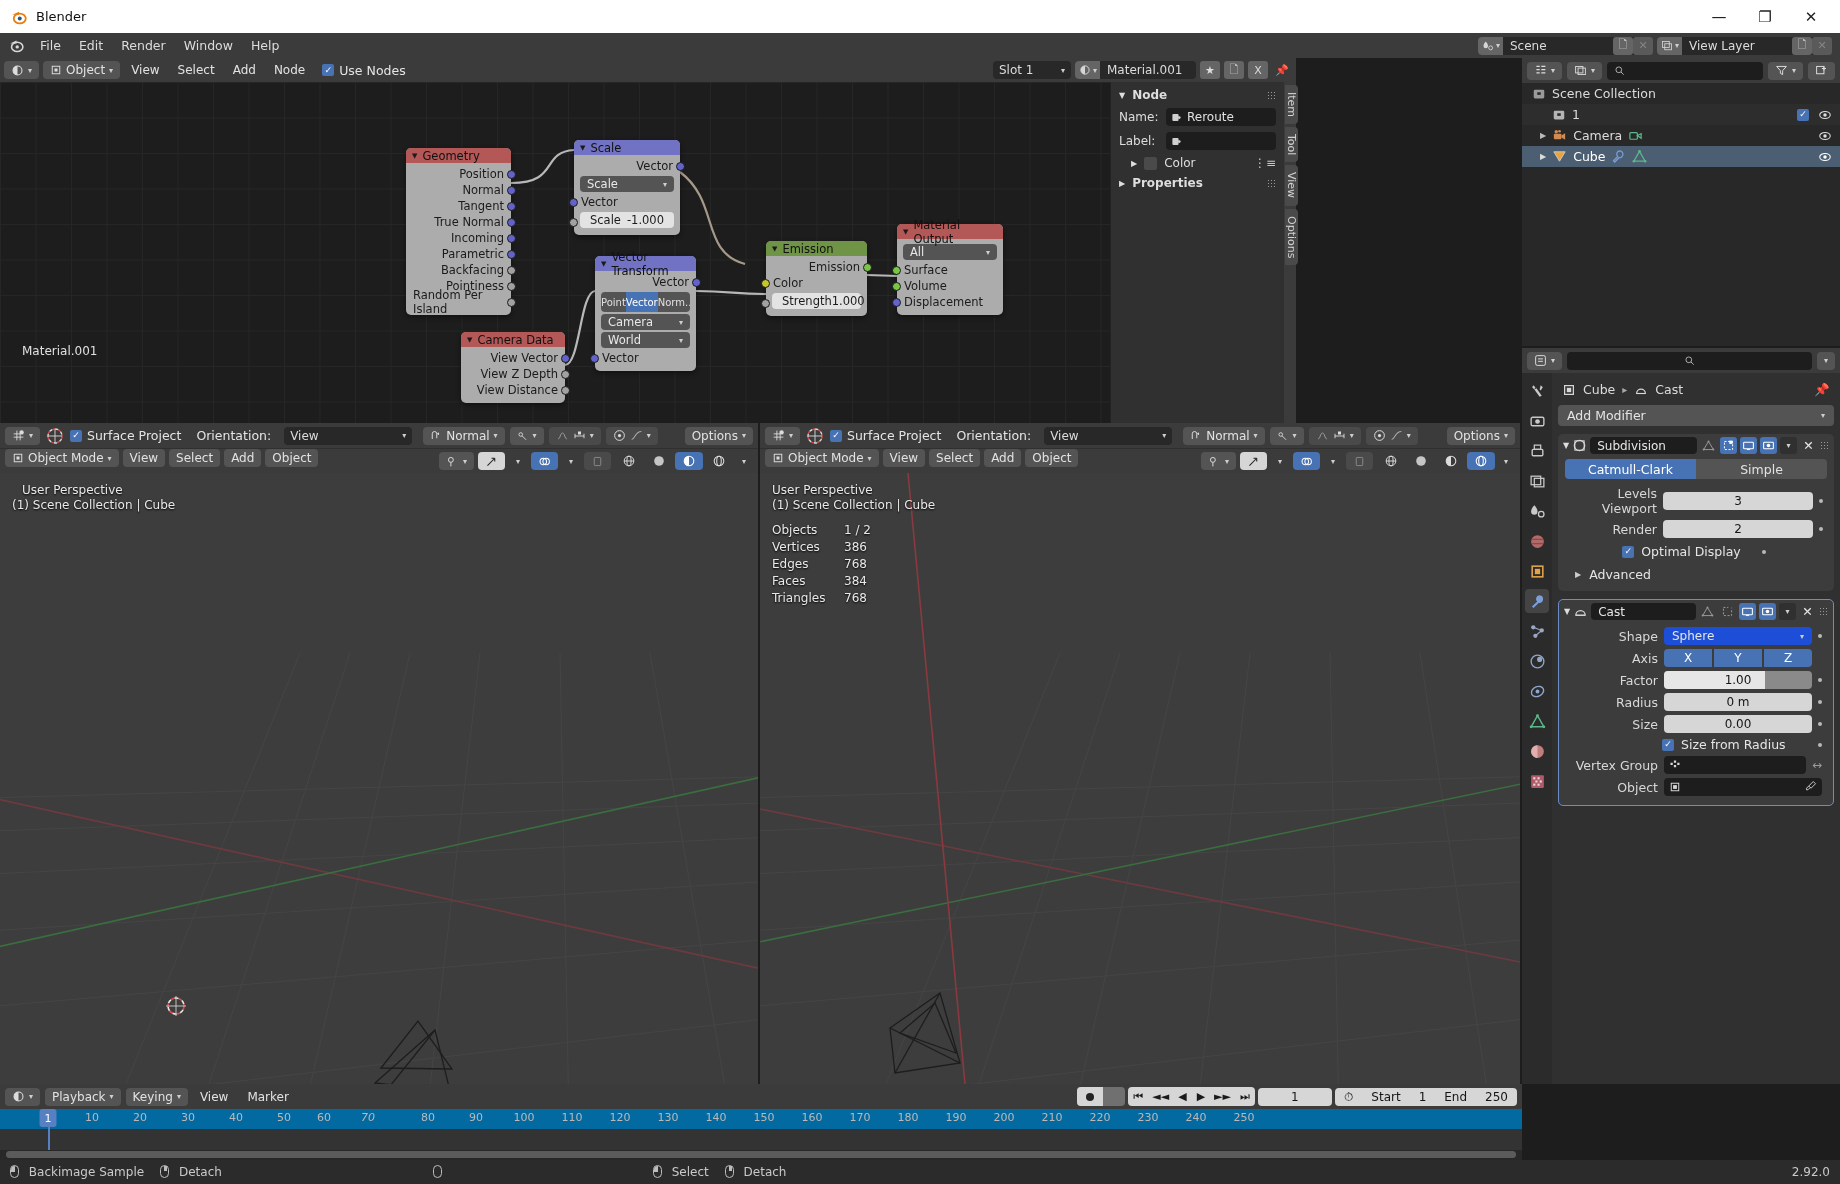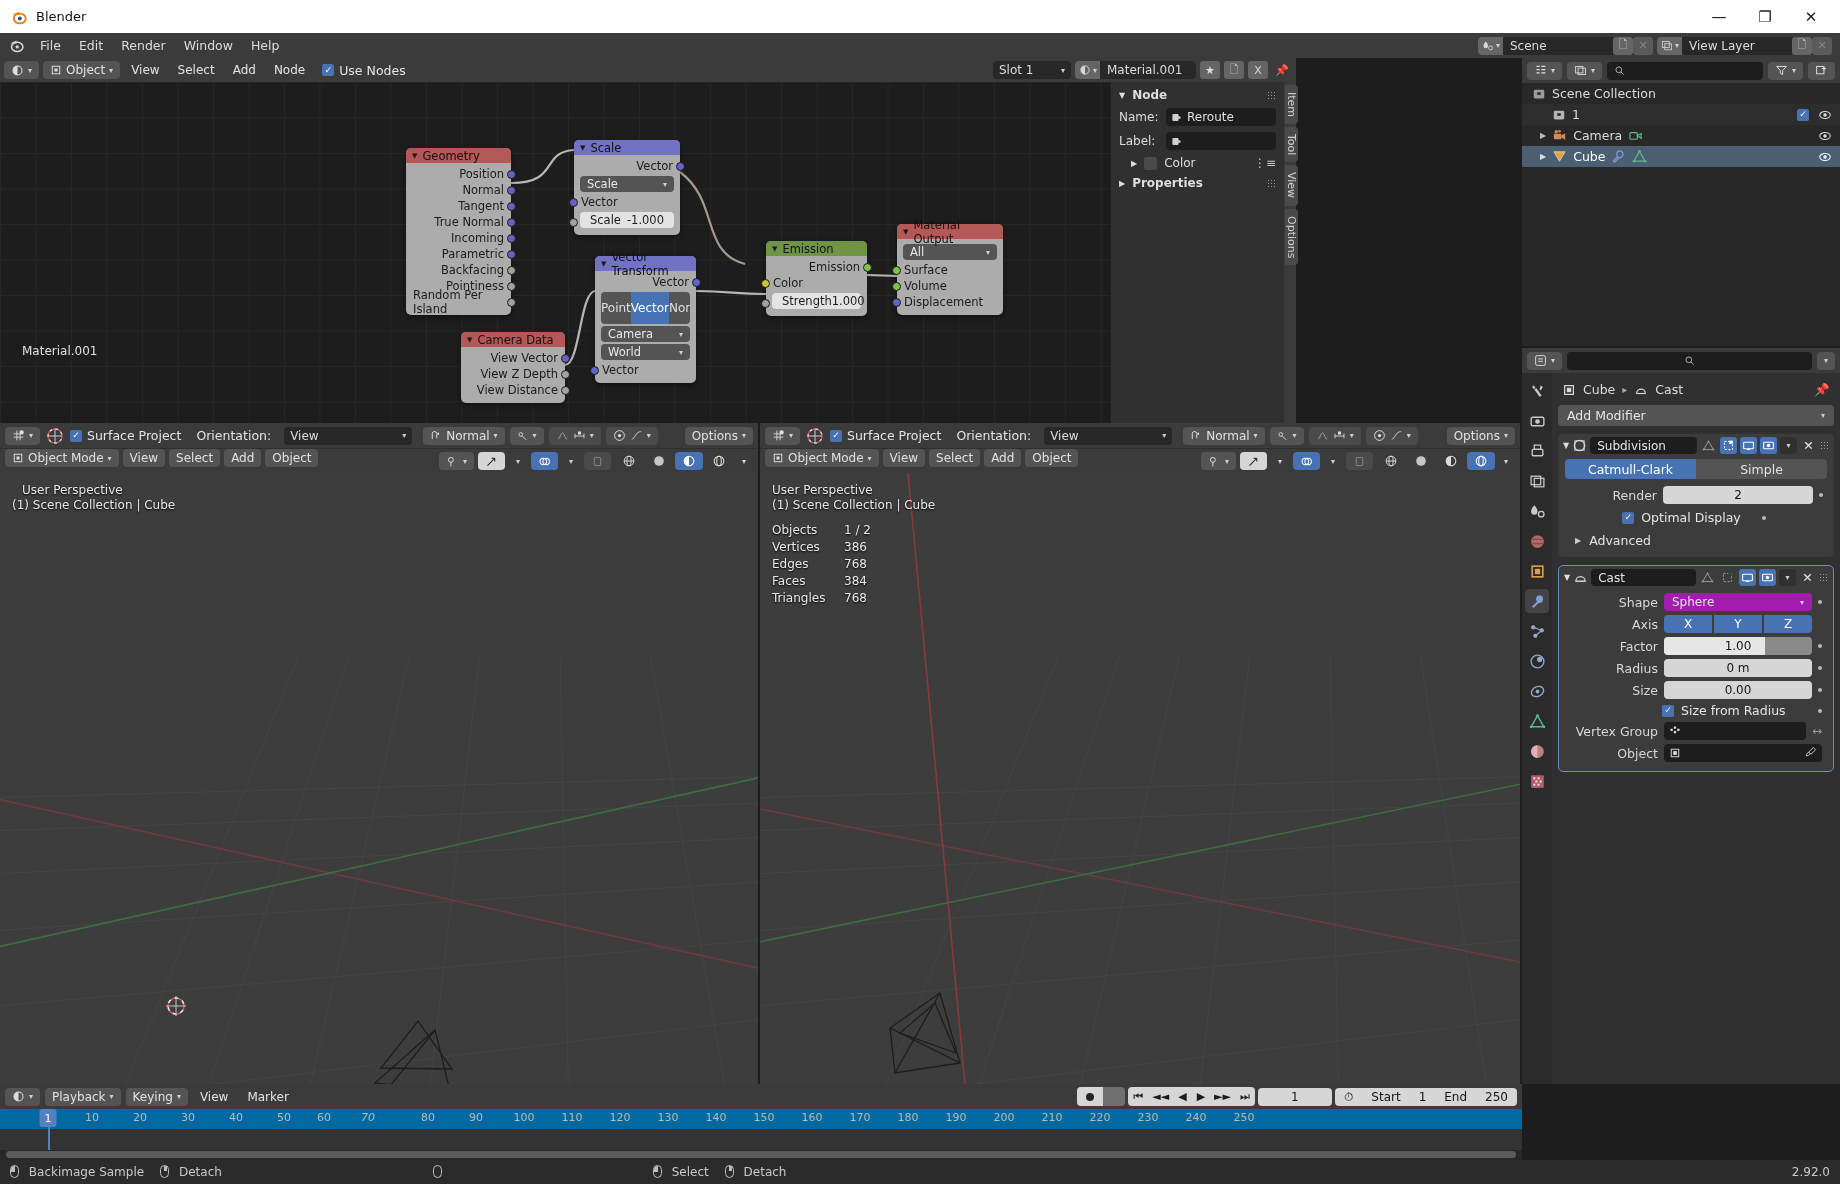--- a/index.html
+++ b/index.html
@@ -48,21 +48,21 @@
   .node .nhdr .tri { font-size:7px; color:#1a1a1a; }
   .nbody { padding:3px 0 5px; }
   .row { height:16px; display:flex; align-items:center; position:relative; font-size:11.5px; color:#1b1b1b; padding:0 7px; }
   .row.out { justify-content:flex-end; }
   .sock { position:absolute; width:9px;height:9px;border-radius:50%; border:1px solid #1a1a1a; top:50%; margin-top:-4.5px;}
   .sock.r { right:-5px; } .sock.l { left:-5px; }
   .s-vec{background:#6363c7;} .s-gray{background:#a1a1a1;} .s-green{background:#7ac447;}
   .s-yellow{background:#c7c729;} .s-blue{background:#6363c7;}
   .nfield { margin:2px 6px; height:16px; border-radius:4px; background:#545454; display:flex; align-items:center; justify-content:space-between; padding:0 7px; font-size:11.5px; color:#e8e8e8;}
   .nval { margin:2px 6px; height:16px; border-radius:4px; background:#e3e3e3; display:flex; align-items:center; justify-content:space-between; padding:0 10px; font-size:11.5px; color:#1b1b1b;}
-  .seg { margin:2px 6px; height:32px; border-radius:4px; background:#545454; display:flex; font-size:12px; overflow:hidden;}
+  .seg { margin:2px 6px; height:20px; border-radius:4px; background:#545454; display:flex; font-size:10px; overflow:hidden;}
   .seg div { flex:1; display:flex;align-items:center;justify-content:center; color:#e0e0e0;}
   .seg div.on { background:#4772b3; color:#fff;}
 
   
   .npanel { position:absolute; right:12px; top:24px; width:174px; height:341px; background:#303030; border-left:1px solid #232323;}
   .nprow { display:flex; align-items:center; gap:7px; padding:3px 8px; font-size:12px; color:#dedede;}
   .npfield { flex:1; background:#1d1d1d; height:18px; border-radius:4px; display:flex; align-items:center; gap:5px; padding:0 5px; font-size:12px; color:#e0e0e0;}
   .tabcol { position:absolute; right:0; top:24px; width:12px; height:341px; background:#3b3b3b;}
   .vtab { writing-mode:vertical-rl; font-size:11px; color:#d2d2d2; background:#4a4a4a; border-radius:0 4px 4px 0; padding:7px 0; margin:3px 0 3px 1px; text-align:center;}
 
@@ -94,21 +94,21 @@
   .brc { display:flex; align-items:center; gap:7px; font-size:12.5px; color:#dcdcdc; padding:5px 4px 8px;}
   .wide { width:100%; background:#545454; border-radius:4px; height:21px; display:flex; align-items:center; justify-content:space-between; padding:0 9px; font-size:12.5px; color:#e4e4e4;}
   .modbox { background:#3c3c3c; border-radius:5px; margin-top:8px; padding-bottom:7px;}
   .modhdr { display:flex; align-items:center; gap:3px; height:23px; padding:0 5px;}
   .modname { background:#1d1d1d; border-radius:4px; height:17px; flex:1; display:flex;align-items:center; padding:0 7px; font-size:12px; color:#e6e6e6;}
   .miconbtn { width:17px;height:17px; display:flex;align-items:center;justify-content:center; border-radius:3px;}
   .miconbtn.on { background:#4772b3; }
   .prow { display:flex; align-items:center; gap:6px; padding:2px 4px 2px 0; font-size:12.5px;}
   .plbl { width:92px; text-align:right; color:#d8d8d8; font-size:12.5px;}
   .pfield { flex:1; background:#d6d6d6; border-radius:4px; height:18px; display:flex; align-items:center; justify-content:center; font-size:12px; color:#151515; position:relative; overflow:hidden;}
-  .pdark { flex:1; background:#a21caf; border-radius:4px; height:18px; display:flex; align-items:center; justify-content:space-between; padding:0 8px; font-size:12px; color:#e6e6e6;}
+  .pdark { flex:1; background:#1d4ed8; border-radius:4px; height:18px; display:flex; align-items:center; justify-content:space-between; padding:0 8px; font-size:12px; color:#e6e6e6;}
   .pblack { flex:1; background:#1d1d1d; border-radius:4px; height:18px; display:flex; align-items:center; gap:5px; padding:0 5px; font-size:12px; color:#d8d8d8;}
   .dot { width:4px;height:4px;border-radius:50%;background:#b9b9b9;}
   .axseg { flex:1; display:flex; gap:2px;}
   .axseg div { flex:1; background:#4772b3; color:#fff; height:18px; display:flex;align-items:center;justify-content:center; font-size:12px;}
   .axseg div:first-child{border-radius:4px 0 0 4px;} .axseg div:last-child{border-radius:0 4px 4px 0;}
   .segbig { width:100%; display:flex; margin:2px 0 5px; }
   .segbig div { flex:1; height:20px; display:flex;align-items:center;justify-content:center; font-size:12.5px; background:#545454; color:#e2e2e2;}
   .segbig div:first-child{border-radius:4px 0 0 4px;} .segbig div:last-child{border-radius:0 4px 4px 0;}
   .segbig div.on { background:#4772b3; color:#fff;}
 
@@ -1131,20 +1131,25 @@
             </span>
           <span class="miconbtn">✕</span>
           <span class="grip"></span>
         </div>
         <div style="padding:0 7px;">
           <div class="segbig">
             <div class="on">Catmull-Clark</div>
             <div>Simple</div>
           </div>
           <div class="prow">
+            <span class="plbl">Levels Viewport</span>
+            <span class="pfield">3</span>
+            <span class="dot"></span>
+          </div>
+          <div class="prow">
             <span class="plbl">Render</span>
             <span class="pfield">2</span>
             <span class="dot"></span>
           </div>
           <div class="prow" style="justify-content:center;gap:7px;padding-top:4px;">
             <span class="cb">✓</span>
             <span>Optimal Display</span>
             <span class="dot" style="margin-left:14px;"></span>
           </div>
           <div class="prow" style="gap:8px;padding:6px 0 2px 10px;">

